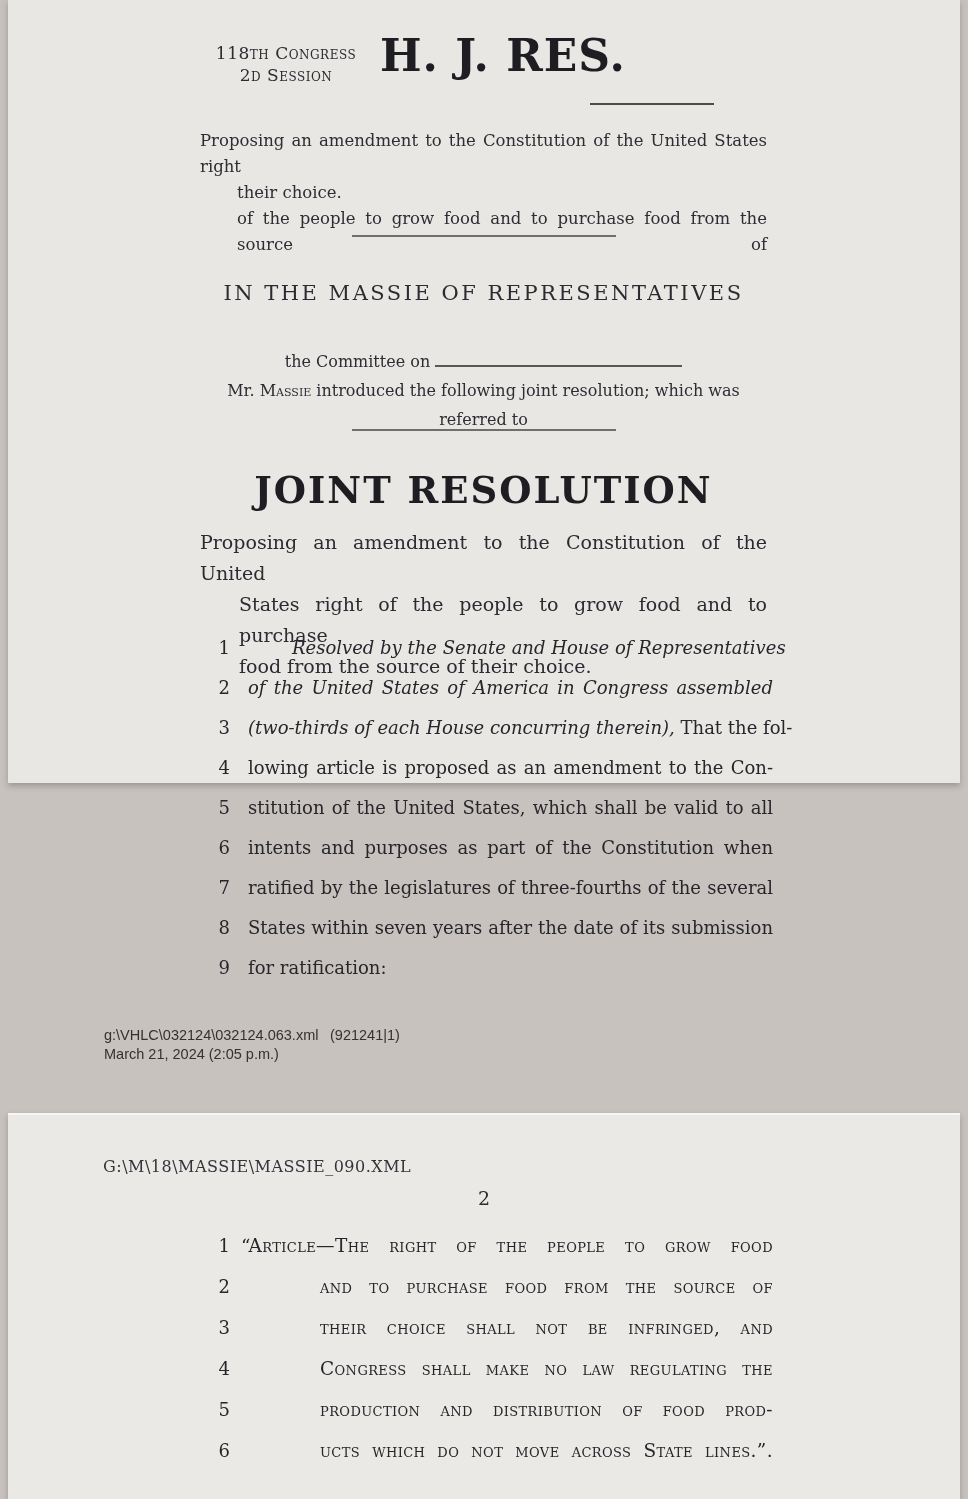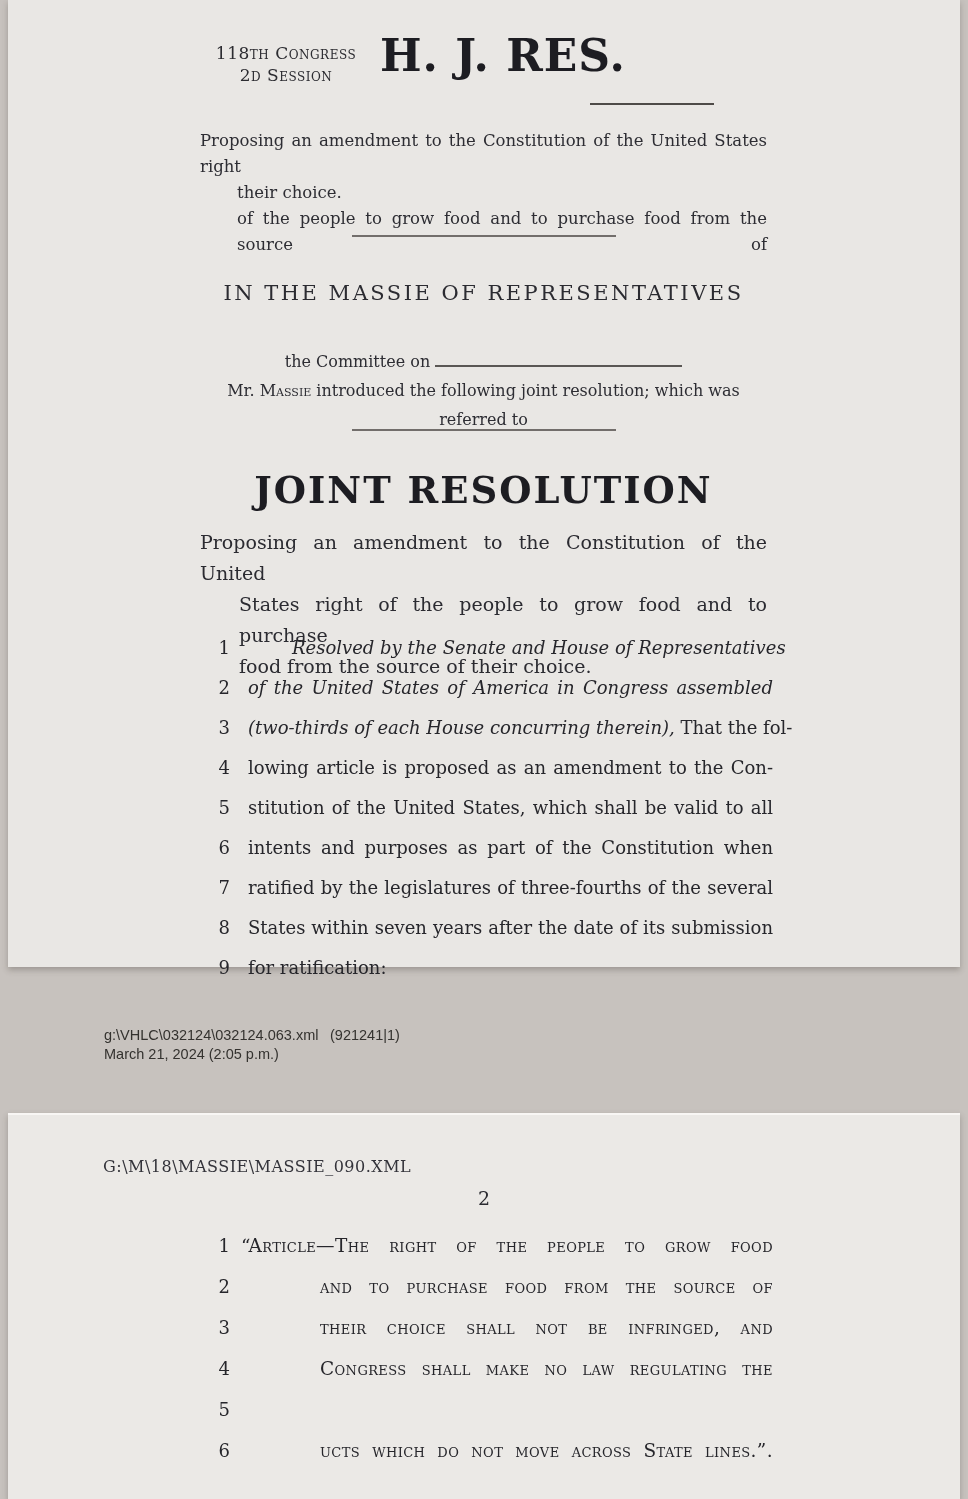--- a/index.html
+++ b/index.html
@@ -11,21 +11,21 @@
     position: relative;
     overflow: hidden;
   }
   .page {
     position: absolute;
     left: 8px;
     width: 952px;
     background: #e9e7e4;
     box-shadow: 0 3px 6px rgba(60,52,48,0.30);
   }
-  #page-1 { top: 0; height: 967px; }
+  #page-1 { top: 0; height: 783px; }
   #page-2 {
     top: 1113px; height: 386px;
     background: #ebe9e6;
     border-top: 2px solid #f8f6f4;
   }
   .sc { font-variant: small-caps; }
   .it { font-style: italic; }
 
   
   .congress-block {
@@ -225,20 +225,21 @@
       <div class="numline cont">
         <span class="lnum">3</span>
         <div class="ltext"><span class="sc">their choice shall not be infringed, and</span></div>
       </div>
       <div class="numline cont">
         <span class="lnum">4</span>
         <div class="ltext"><span class="sc">Congress shall make no law regulating the</span></div>
       </div>
       <div class="numline cont">
         <span class="lnum">5</span>
+        <div class="ltext"><span class="sc">production and distribution of food prod-</span></div>
       </div>
       <div class="numline cont">
         <span class="lnum">6</span>
         <div class="ltext"><span class="sc">ucts which do not move across State lines.”.</span></div>
       </div>
     </div>
 
 </div>
 
 </body></html>

